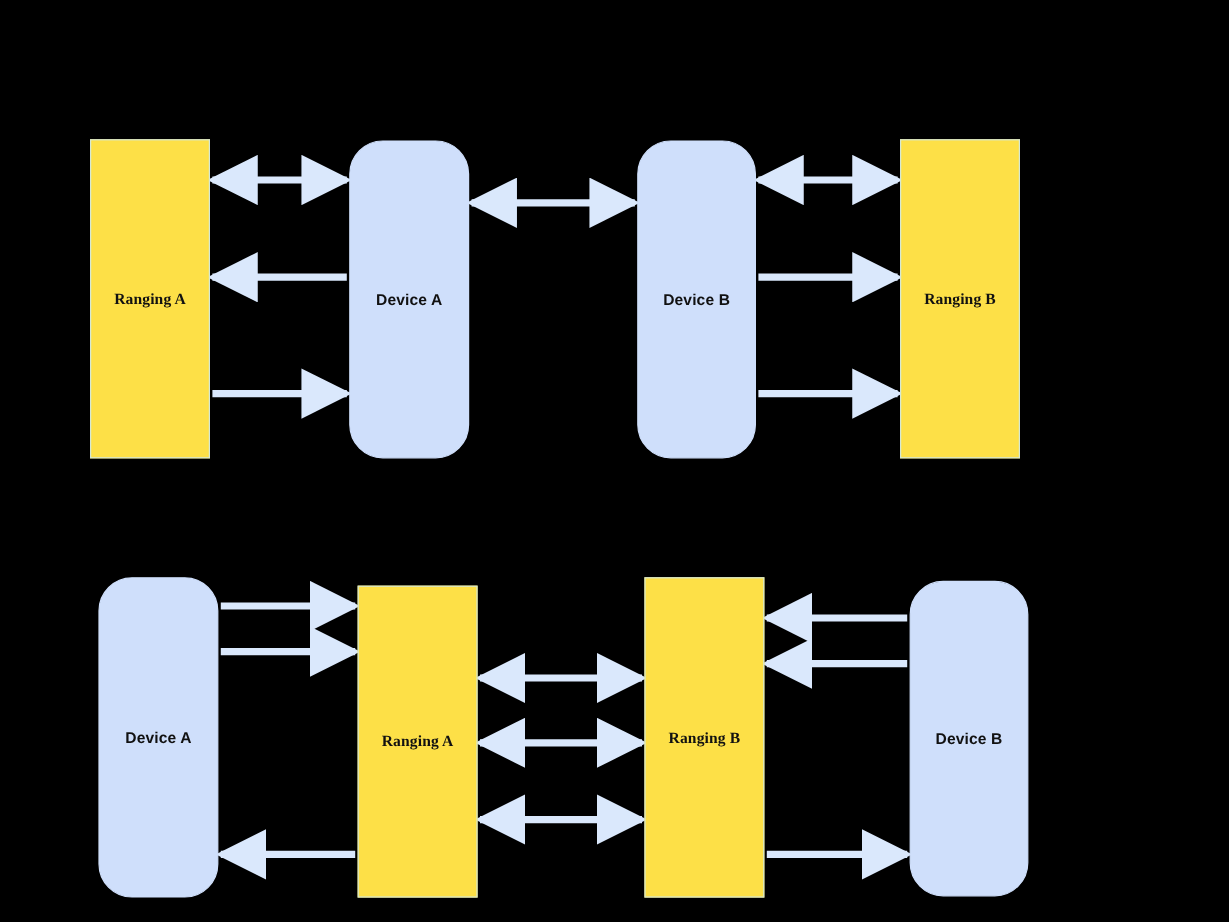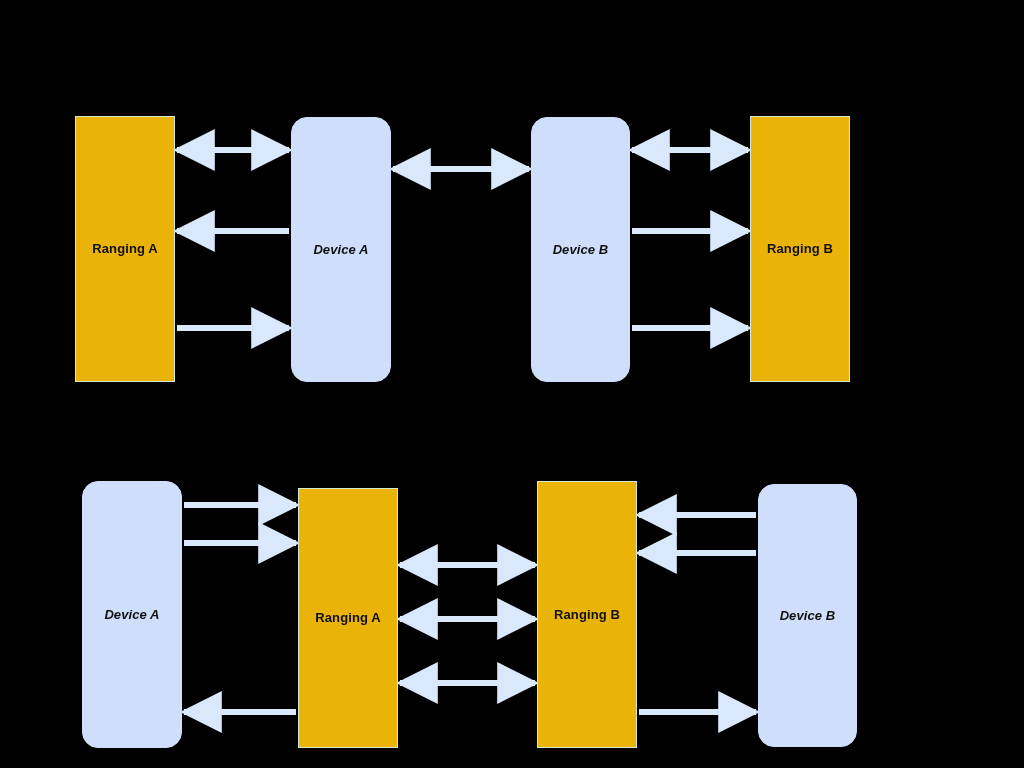--- a/index.html
+++ b/index.html
@@ -28,29 +28,29 @@
     box-sizing: border-box;
     text-align: center;
     font-size: 13px;
     font-weight: bold;
     color: #111111;
     letter-spacing: 0.1px;
     line-height: 1.2;
     user-select: none;
   }
   .node-green {
-    background: #eab308;
+    background: #fde047;
     border: 1px solid #d5e8d4;
     border-radius: 0;
+    font-family: Liberation Serif, serif;
   }
   .node-blue {
     background: #cfdffb;
     border: 1px solid #cfdffb;
-    border-radius: 16px;
-    font-style: italic;
+    border-radius: 28px;
   }
   .arrow-layer {
     position: absolute;
     left: 0;
     top: 0;
     width: 1024px;
     height: 768px;
     pointer-events: none;
   }
   .label {

